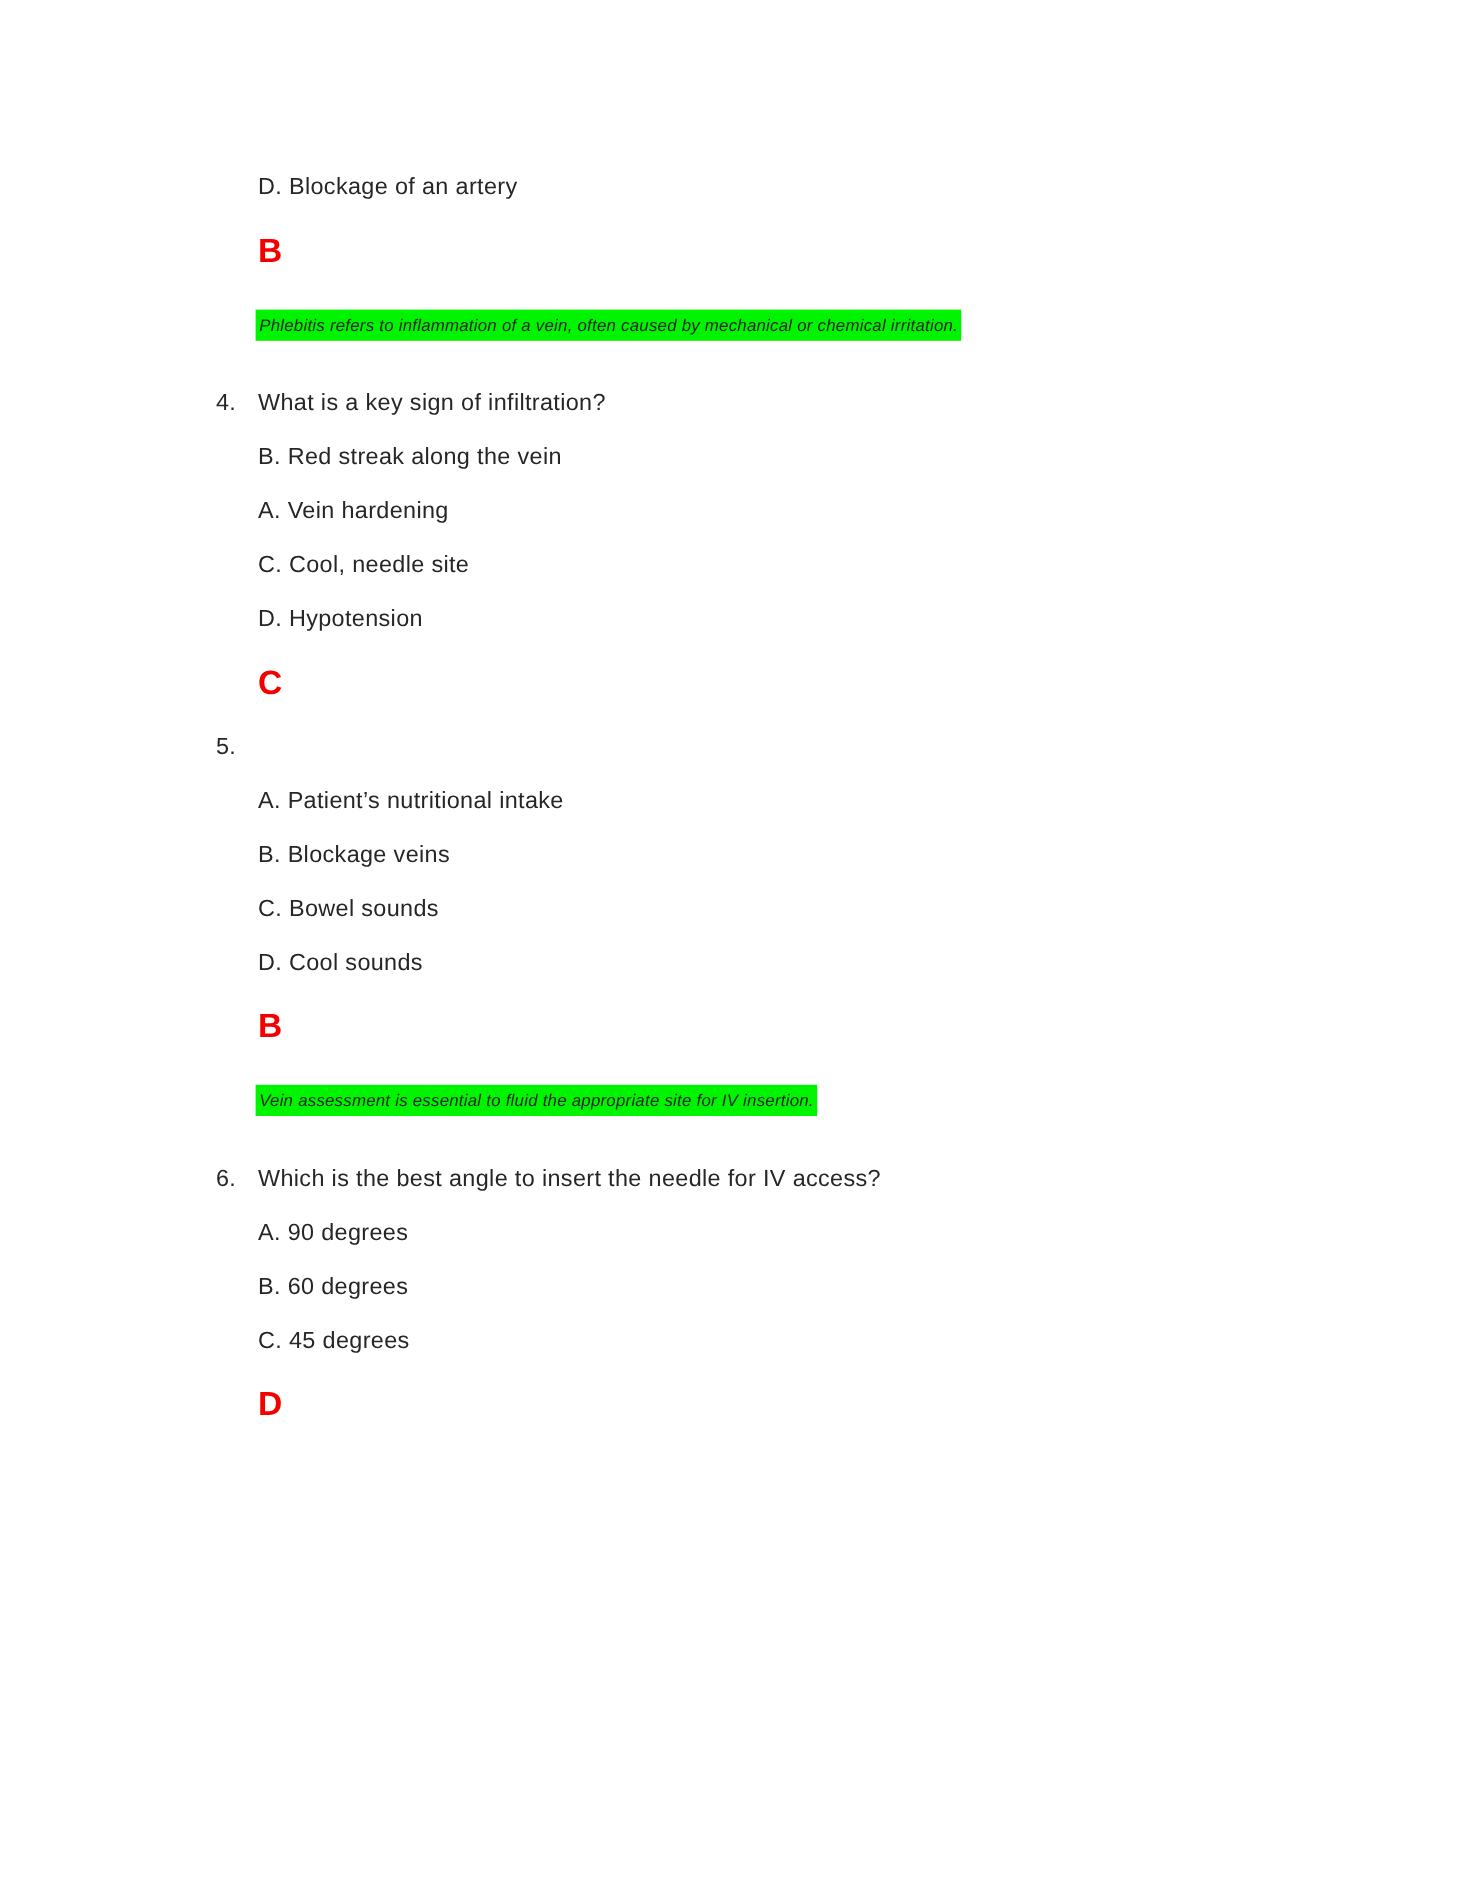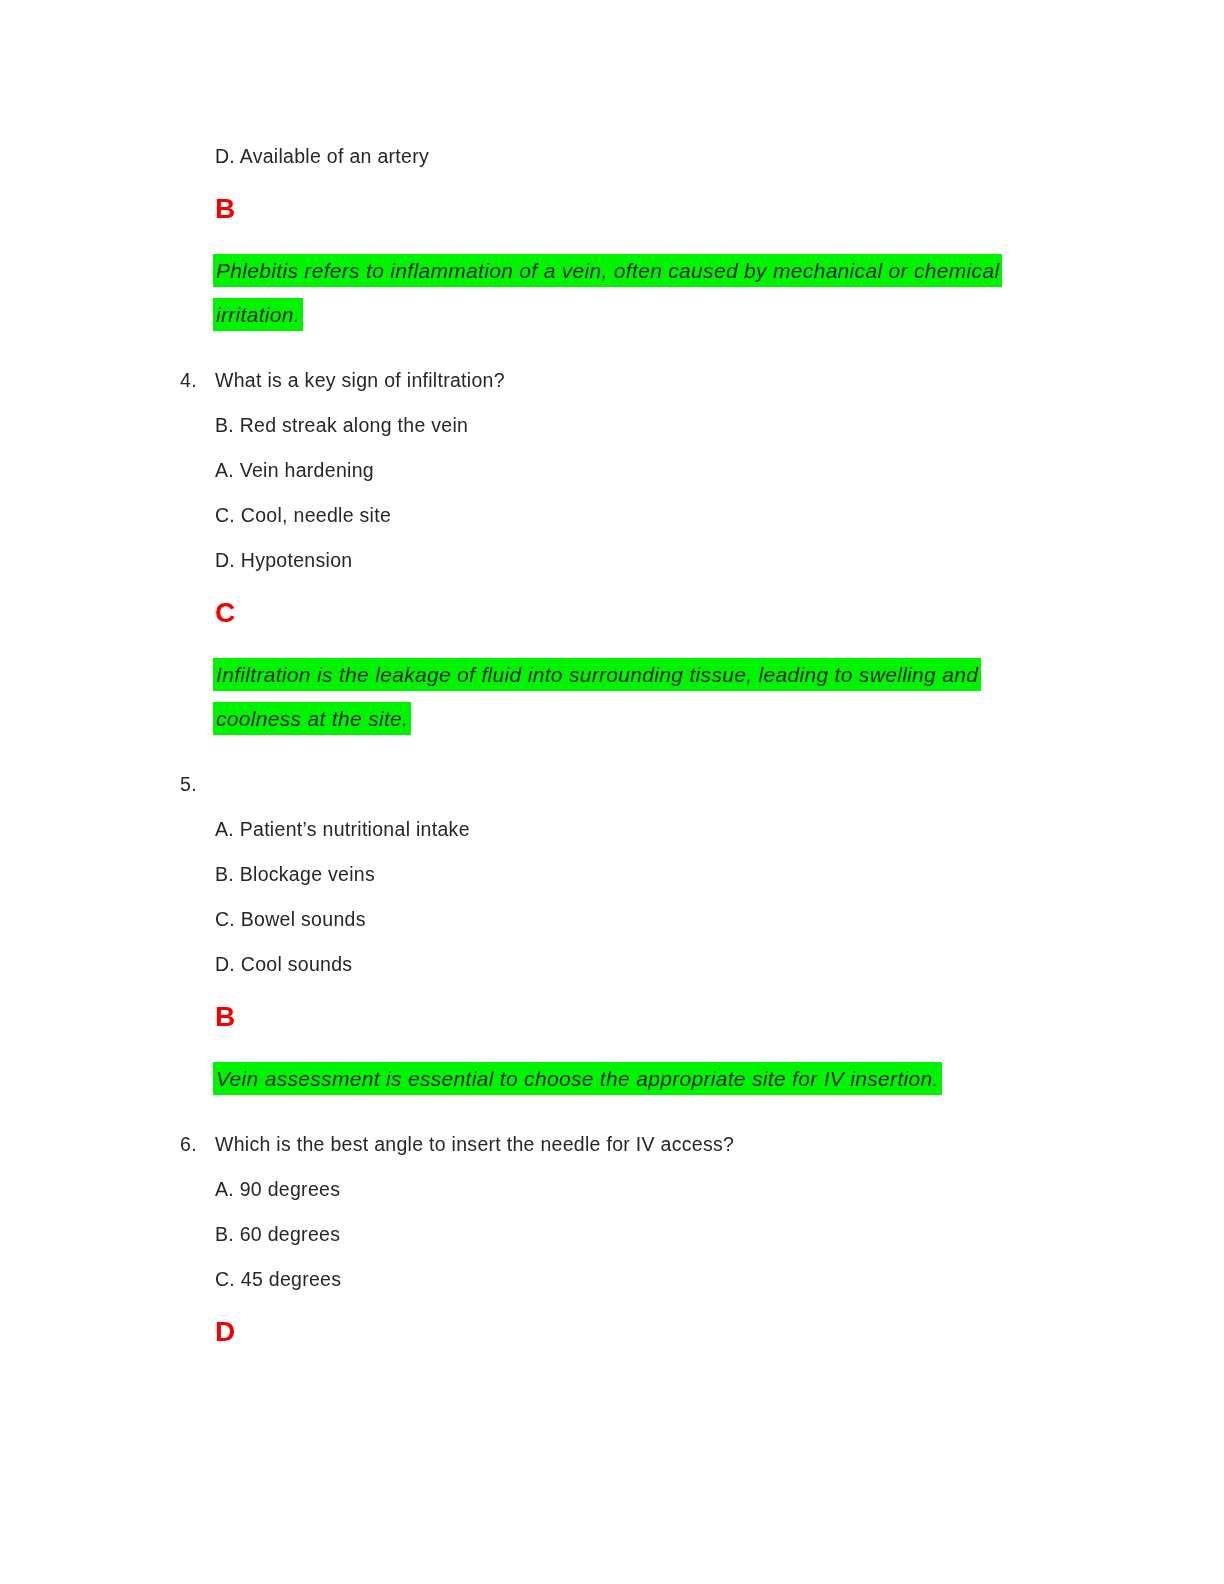--- a/index.html
+++ b/index.html
@@ -43,63 +43,62 @@
   .answer {
     font-size: 28px;
     font-weight: bold;
     color: #f40000;
     margin: 24px 0 24px 35px;
     letter-spacing: 0.02em;
   }
   .explanation {
     margin: 0 0 30px 33px;
     max-width: 822px;
-    font-size: 21px;
+    font-size: 14px;
     font-style: italic;
     line-height: 44px;
     letter-spacing: 0.015em;
   }
   .hl {
     background: #00f400;
     padding: 5px 3px;
     -webkit-box-decoration-break: clone;
     box-decoration-break: clone;
   }
   .hl:empty { display: none; }
   .explanation:has(.hl:empty) { display: none; }
 </style>
 </head>
 <body>
 
 <div class="content">
 
-  <div class="line standalone-option">D. Available of an artery</div>
+  <div class="line standalone-option">D. Blockage of an artery</div>
   <div class="answer">B</div>
   <p class="explanation"><span class="hl">Phlebitis refers to inflammation of a vein, often caused by mechanical or chemical irritation.</span></p>
 
   <div class="line question-row">
     <span class="qnum">4.</span>
     <span class="qtext">What is a key sign of infiltration?</span>
   </div>
   <div class="line option">B. Red streak along the vein</div>
   <div class="line option">A. Vein hardening</div>
   <div class="line option">C. Cool, needle site</div>
   <div class="line option">D. Hypotension</div>
   <div class="answer">C</div>
-  <p class="explanation"><span class="hl">Infiltration is the leakage of fluid into surrounding tissue, leading to swelling and coolness at the site.</span></p>
 
   <div class="line question-row">
     <span class="qnum">5.</span>
   </div>
   <div class="line option">A. Patient’s nutritional intake</div>
   <div class="line option">B. Blockage veins</div>
   <div class="line option">C. Bowel sounds</div>
   <div class="line option">D. Cool sounds</div>
   <div class="answer">B</div>
-  <p class="explanation"><span class="hl">Vein assessment is essential to choose the appropriate site for IV insertion.</span></p>
+  <p class="explanation"><span class="hl">Vein assessment is essential to fluid the appropriate site for IV insertion.</span></p>
 
   <div class="line question-row">
     <span class="qnum">6.</span>
     <span class="qtext">Which is the best angle to insert the needle for IV access?</span>
   </div>
   <div class="line option">A. 90 degrees</div>
   <div class="line option">B. 60 degrees</div>
   <div class="line option">C. 45 degrees</div>
   <div class="answer">D</div>
 

